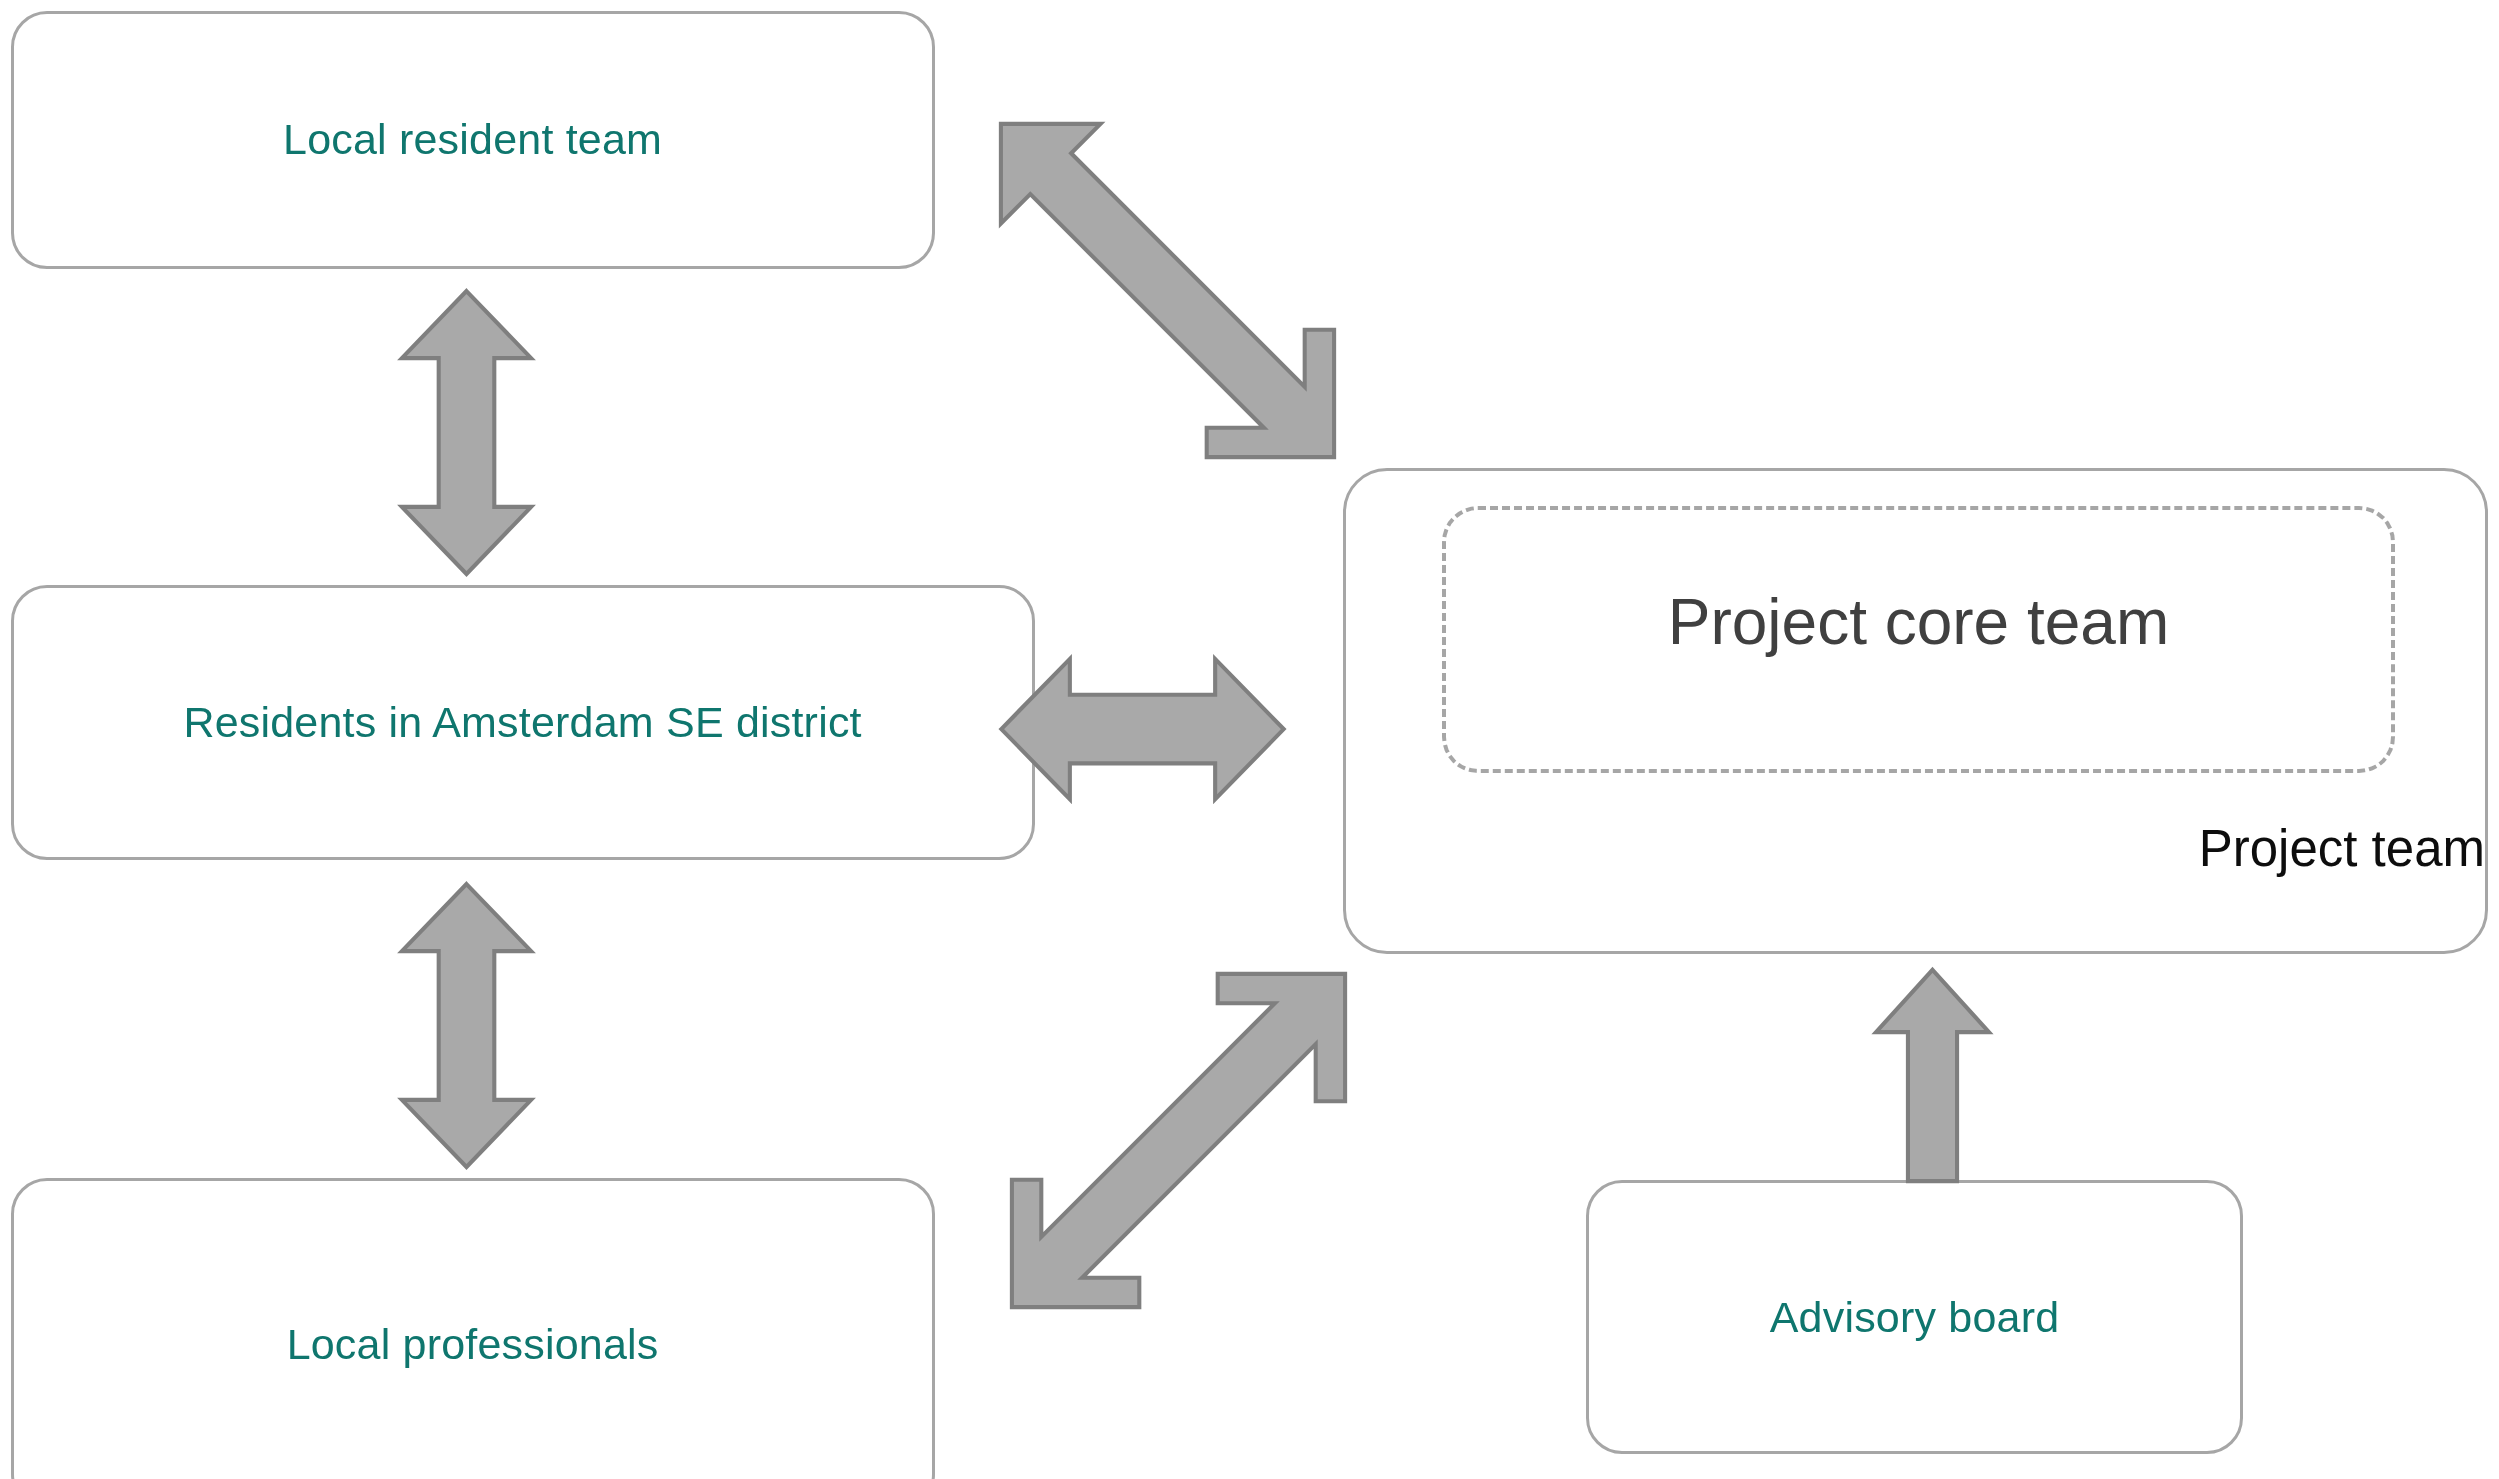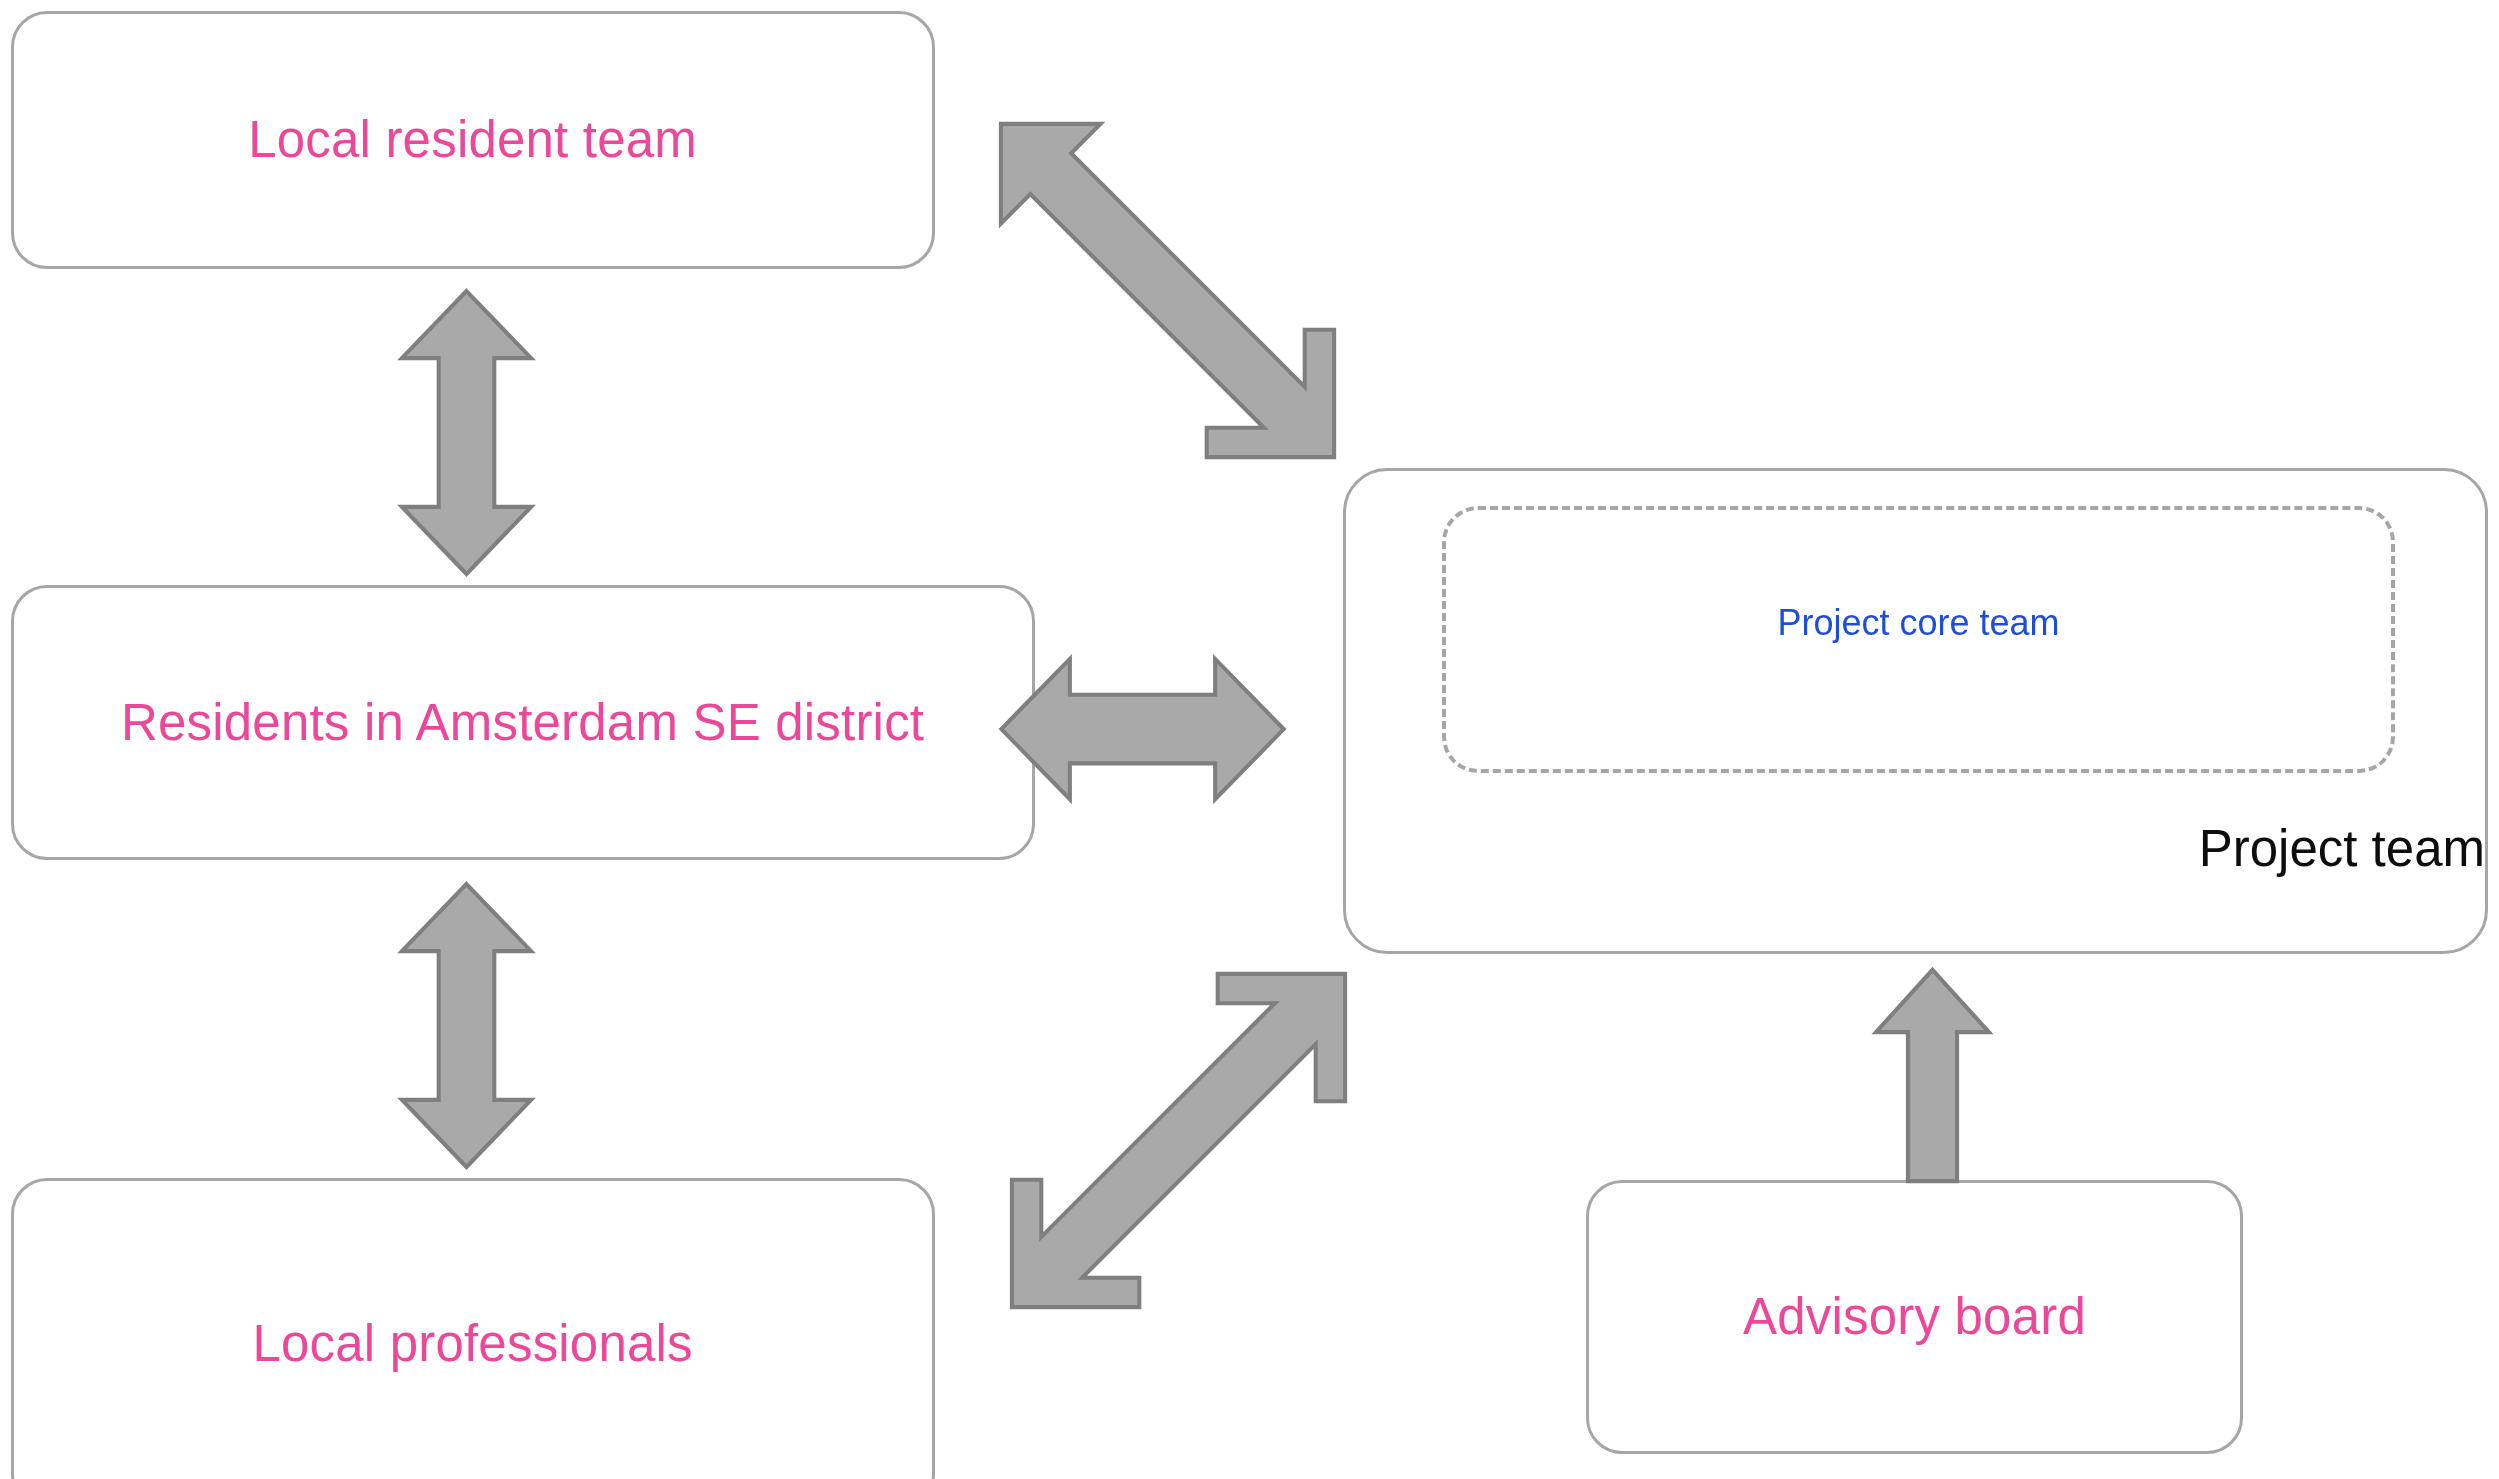--- a/index.html
+++ b/index.html
@@ -22,22 +22,22 @@
     box-sizing: border-box;
     background: #ffffff;
     border: 3.3px solid #a6a6a6;
     border-radius: 36px;
     display: flex;
     align-items: center;
     justify-content: center;
     text-align: center;
   }
   .node .label {
-    color: #ec4899;
-    font-size: 51px;
+    color: #0f766e;
+    font-size: 43px;
     line-height: 1.32;
     letter-spacing: 0.2px;
     padding: 0 14.7px;
   }
   
   #node-local-resident-team {
     left: 10.6px;  top: 10.6px;  width: 924px; height: 258px;
   }
   #node-residents-district {
     left: 10.6px;  top: 585px; width: 1024px; height: 275px;
@@ -57,22 +57,22 @@
     box-sizing: border-box;
     border: 4.1px dashed #a6a6a6;
     border-radius: 36px;
     display: flex;
     flex-direction: column;
     align-items: center;
     justify-content: center;
     background: transparent;
   }
   #node-project-core-team .coreline {
-    color: #1d4ed8;
-    font-size: 36px;
+    color: #404040;
+    font-size: 64px;
     line-height: 1.3;
   }
   #node-project-core-team .coreline.first { margin-bottom: 33px; }
   #project-team-caption {
     position: absolute;
     left: 0; right: 0; top: 345px;
     text-align: right;
     color: #0d0d0d;
     font-size: 51px;
     line-height: 1.3;

